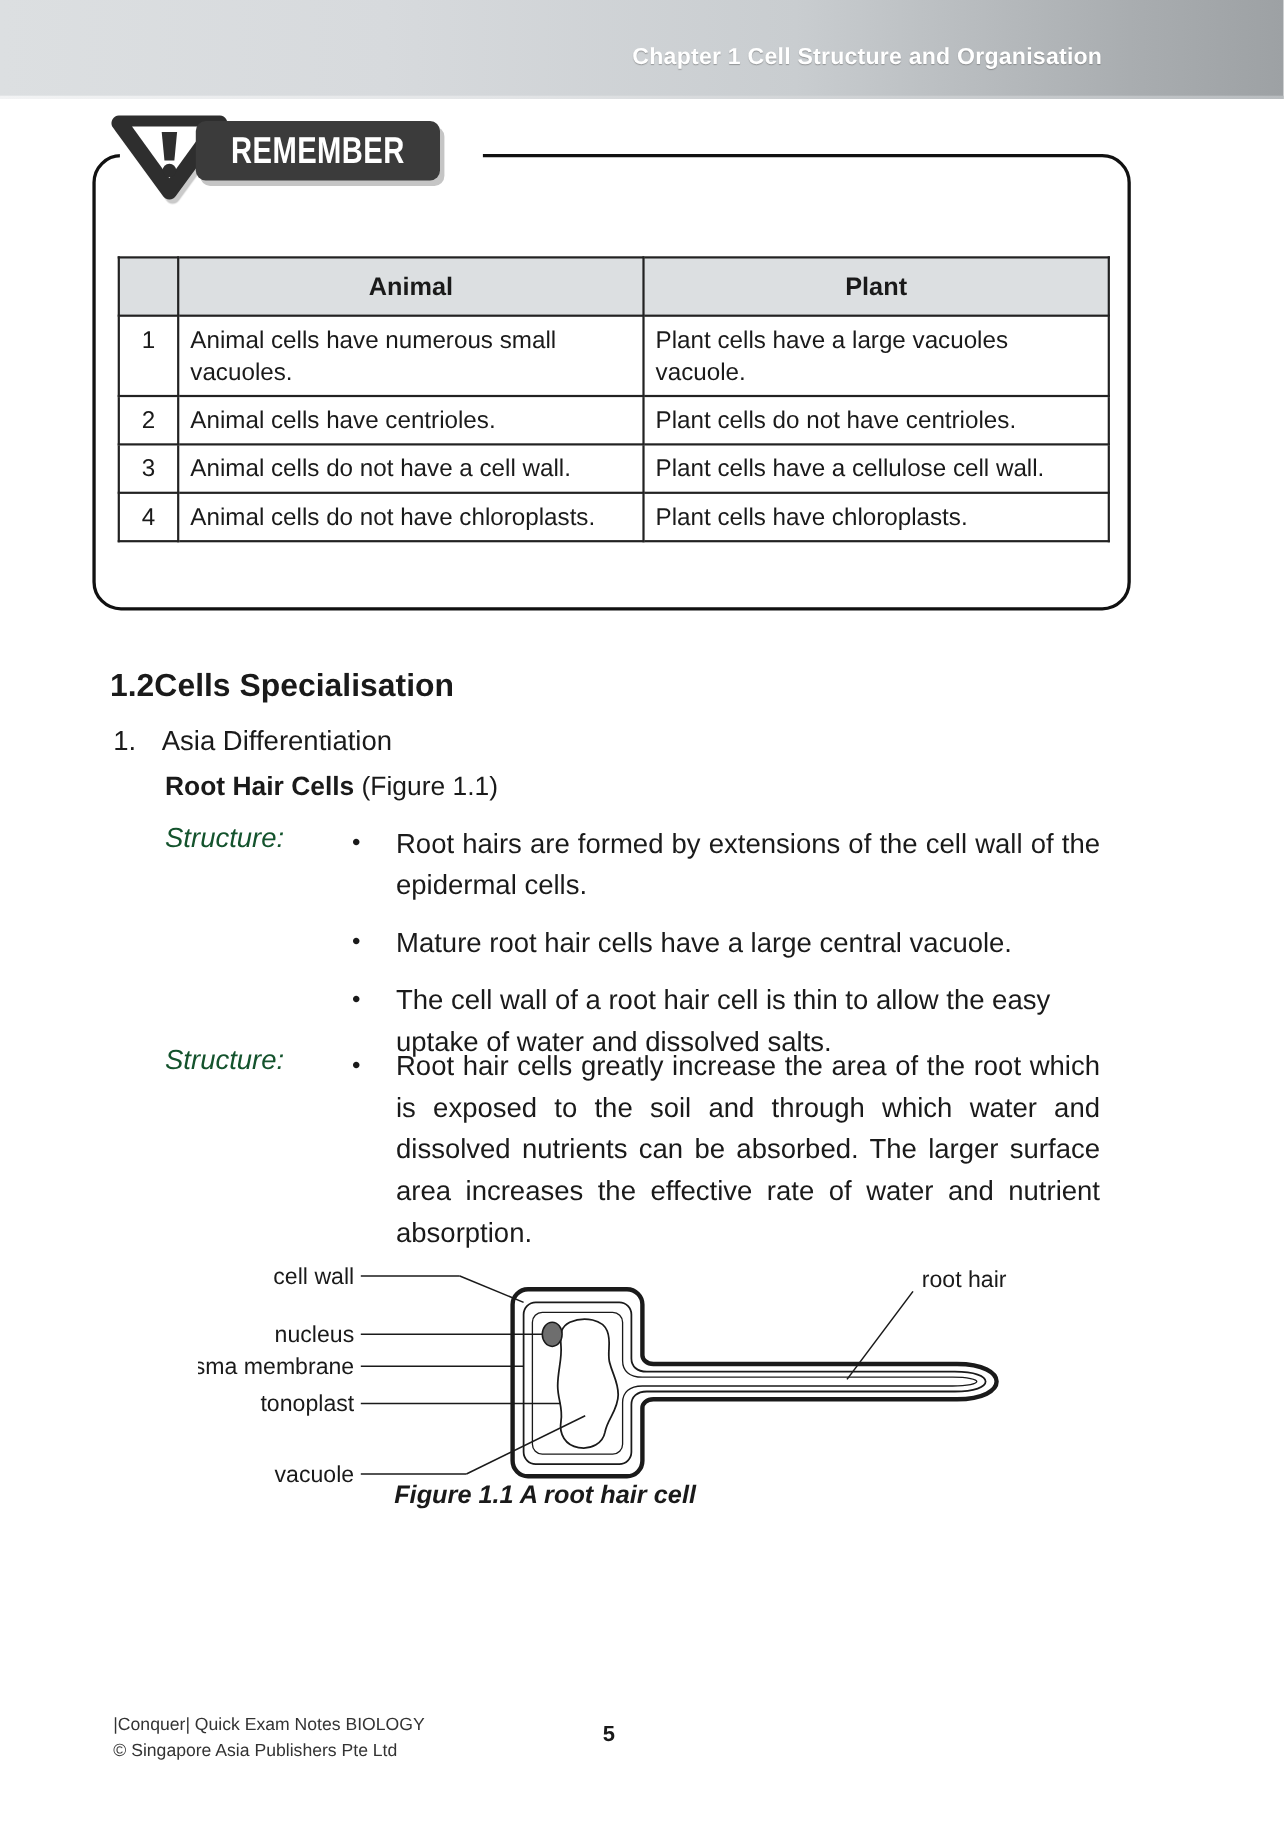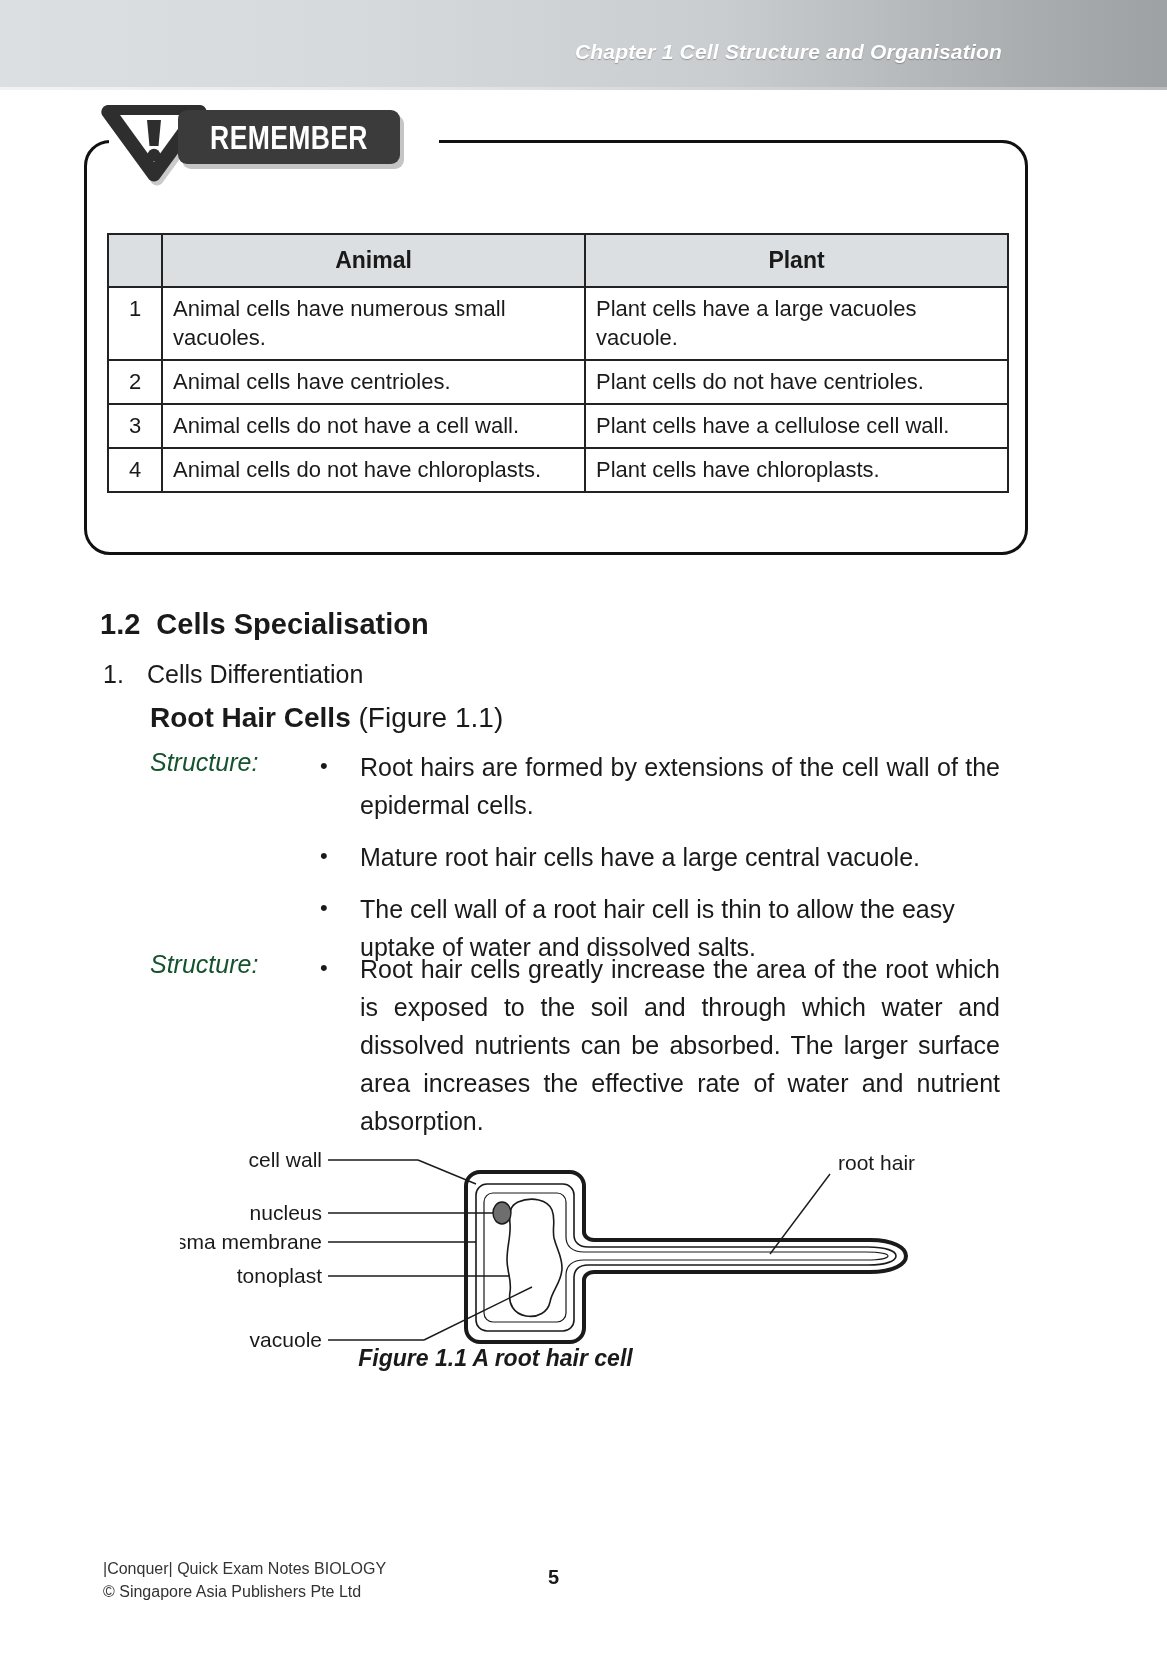--- a/index.html
+++ b/index.html
@@ -30,21 +30,20 @@
     position: absolute;
     left: 0; bottom: 0;
     width: 100%; height: 3px;
     background: linear-gradient(to right, #f2f3f4 0%, #e2e4e6 40%, #b8bcbf 100%);
   }
   .header-title {
     position: absolute;
     right: 165px;
     top: 52px;
     transform: translateY(-50%);
-    font-style: italic;
     font-weight: bold;
     font-size: 21px;
     color: #ffffff;
     letter-spacing: 0.2px;
     white-space: nowrap;
     text-shadow: 0 1px 1px rgba(80,80,80,0.45);
   }
 
   
   .remember-panel {
@@ -156,37 +155,37 @@
   
   .section-title {
     position: absolute;
     left: 100px;
     top: 608px;
     font-size: 29px;
     font-weight: bold;
     color: #1a1a1a;
     white-space: nowrap;
   }
-  .section-title .num { margin-right: 16px; }
+  .section-title .num { }
 
   .list-item-1 {
     position: absolute;
     left: 103px;
     top: 660px;
     font-size: 25px;
     color: #1a1a1a;
     white-space: nowrap;
   }
   .list-item-1 .marker { display: inline-block; width: 44px; }
 
   .subheading {
     position: absolute;
     left: 150px;
     top: 702px;
-    font-size: 28px;
+    font-size: 24px;
     color: #1a1a1a;
     white-space: nowrap;
   }
   .subheading b { font-weight: bold; }
 
   
   .sf-block { position: absolute; }
   .sf-label {
     position: absolute;
     left: 0;
@@ -328,21 +327,21 @@
   <div class="badge-plate">
     <div class="badge-plate-text">REMEMBER</div>
   </div>
 </div>
 
 <div class="section-title">
   <span class="num">1.2</span><span>Cells Specialisation</span>
 </div>
 
 <div class="list-item-1">
-  <span class="marker">1.</span><span>Cells Differentiation</span>
+  <span class="marker">1.</span><span>Asia Differentiation</span>
 </div>
 
 <div class="subheading">
   <b>Root Hair Cells</b><span> (Figure 1.1)</span>
 </div>
 
 <div class="sf-block" id="structure-block">
   <div class="sf-label">Structure:</div>
   <div class="sf-bullets">
     <div class="bullet-row">

